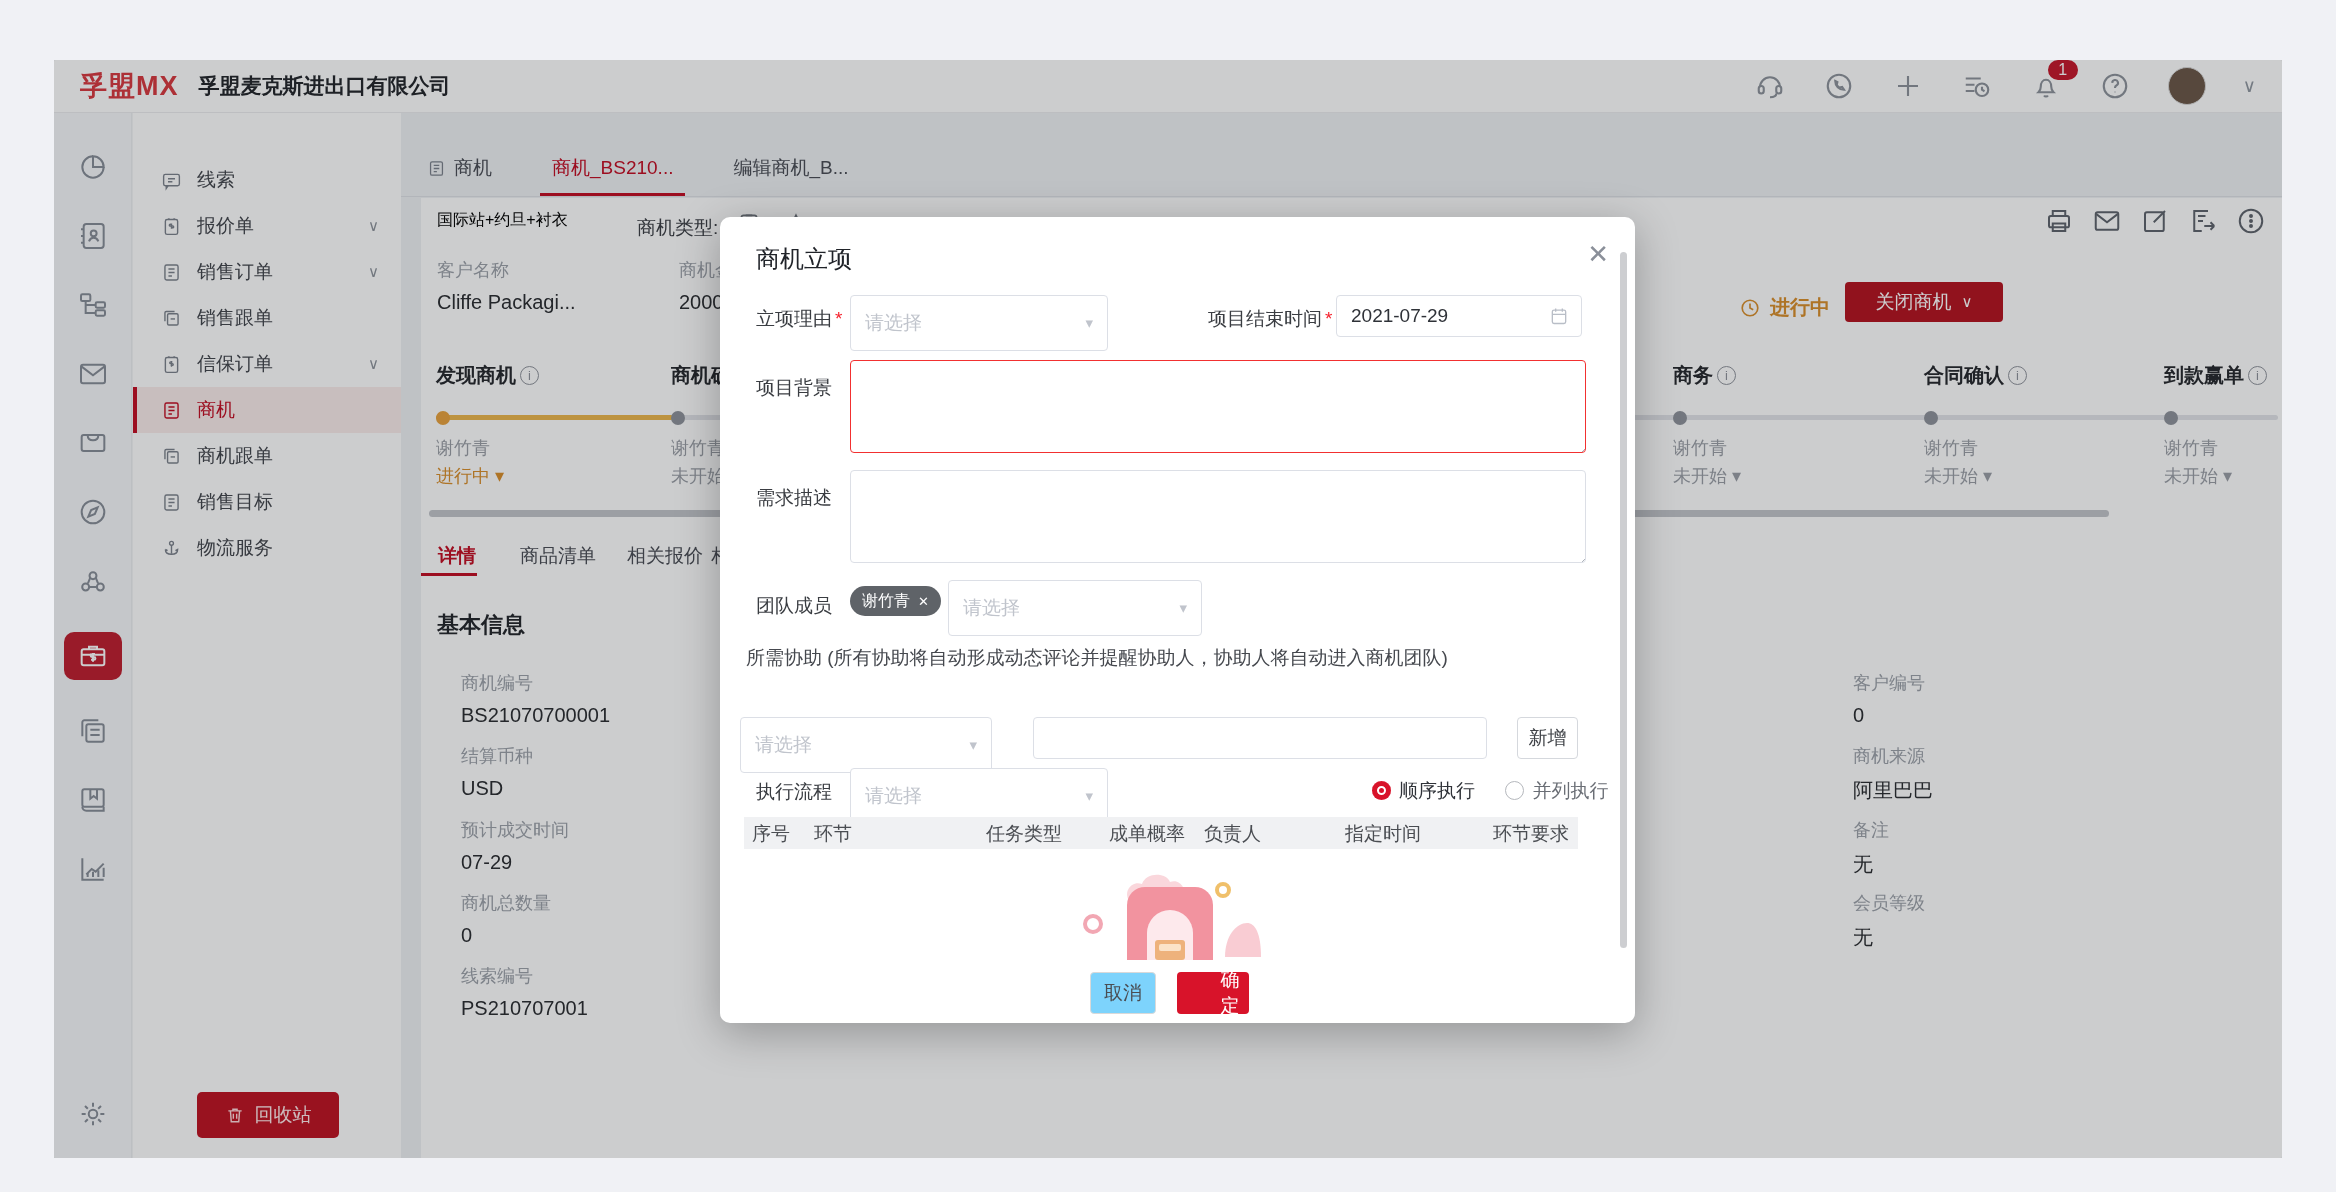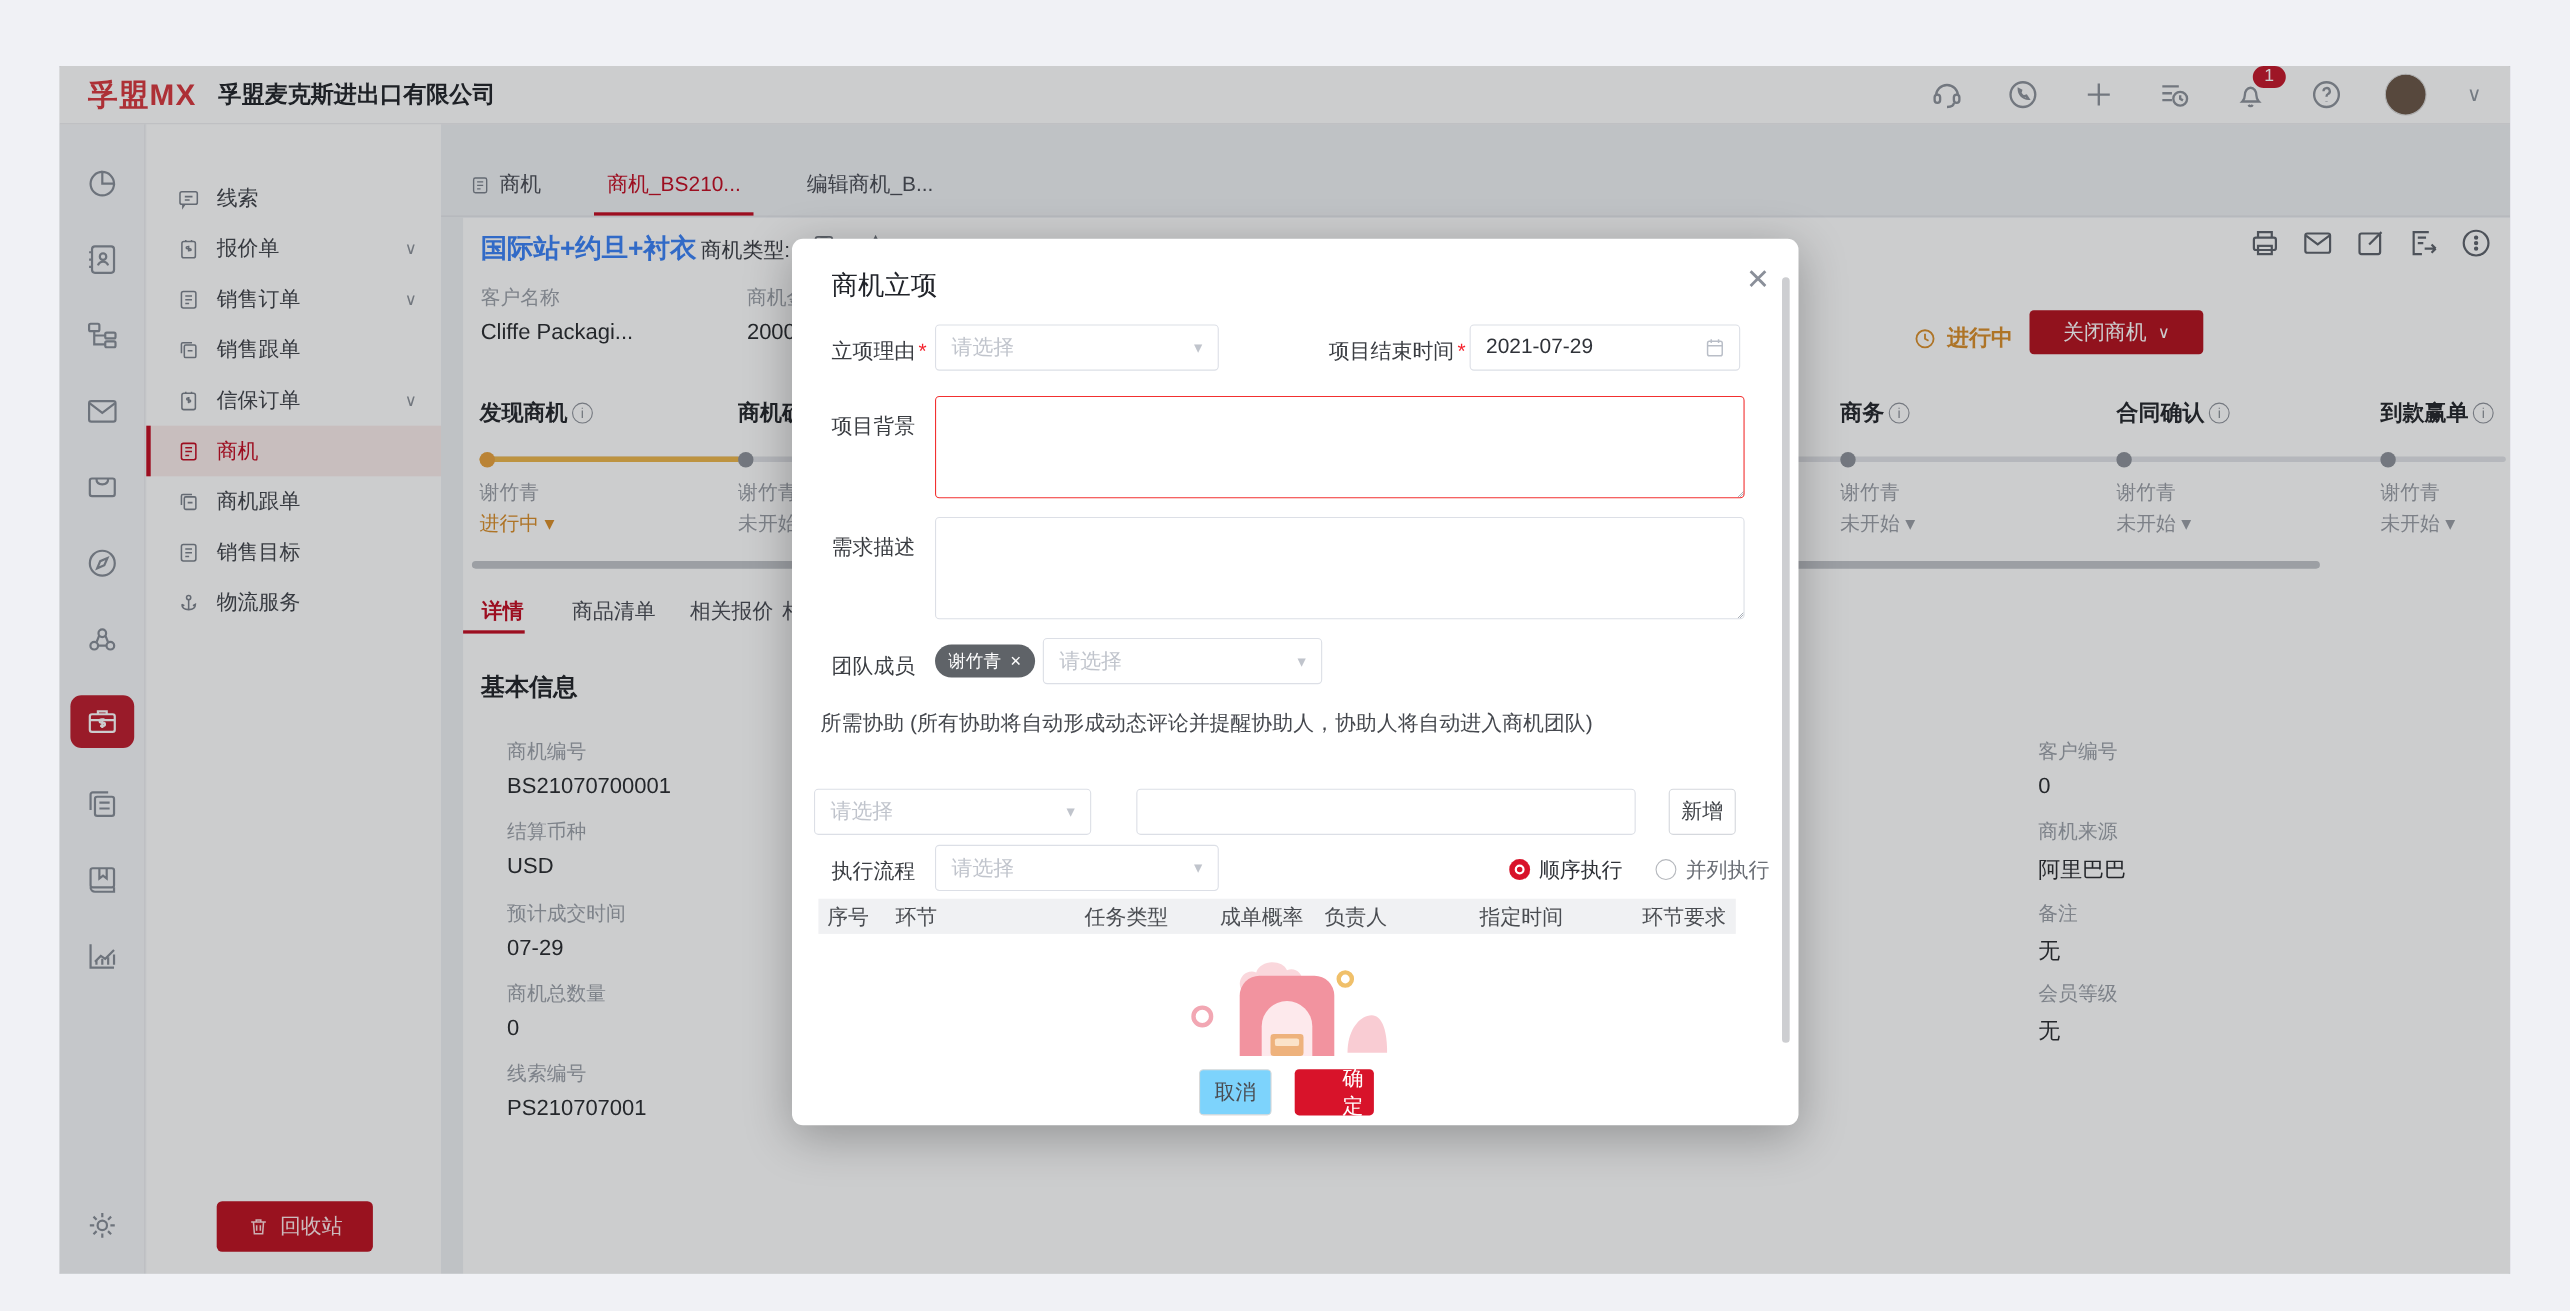--- a/index.html
+++ b/index.html
@@ -33,21 +33,21 @@
   .recycle{position:absolute;left:64px;bottom:20px;width:142px;height:46px;background:#bf1322;border:none;border-radius:5px;color:#ffe9ea;font-size:19px;display:flex;align-items:center;justify-content:center;gap:10px;cursor:pointer;}
   .recycle svg{width:20px;height:20px;stroke:#ffd9dc;fill:none;stroke-width:1.7;}
   
   .main{position:absolute;left:347px;top:53px;right:0;bottom:0;background:#eff1f4;}
   .tabbar{position:absolute;left:0;top:0;right:0;height:84px;display:flex;align-items:flex-end;padding-left:20px;border-bottom:1px solid #dfe1e6;gap:48px;}
   .ptab{position:relative;padding:0 6px 15px 6px;font-size:19px;color:#4a4d55;display:flex;align-items:center;gap:8px;cursor:pointer;}
   .ptab svg{width:19px;height:19px;stroke:#7c828c;fill:none;stroke-width:1.6;}
   .ptab.active{color:#c30d23;}
   .ptab.active::after{content:"";position:absolute;left:-6px;right:-6px;bottom:0;height:3px;background:#c30d23;}
   .content{position:absolute;left:20px;top:85px;right:0;bottom:0;background:#fff;}
-  .page-title{position:absolute;left:16px;top:12px;font-size:24px;font-weight:bold;color:#3b82f6;}
+  .page-title{position:absolute;left:16px;top:12px;font-size:16px;font-weight:normal;color:#000000;}
   .page-type{position:absolute;left:216px;top:17px;font-size:19px;color:#3c3f45;}
   .clip-ico{position:absolute;top:13px;width:26px;height:26px;color:#6f747c;}
   .clip-ico svg{width:26px;height:26px;stroke:#6f747c;fill:none;stroke-width:1.6;}
   .head-actions{position:absolute;right:16px;top:8px;display:flex;gap:18px;}
   .haico{width:30px;height:30px;cursor:pointer;}
   .haico svg{width:30px;height:30px;stroke:#5f646c;fill:none;stroke-width:1.6;}
   .flabel{font-size:18px;color:#9ca1a9;}
   .fvalue{font-size:20px;color:#2b2d31;margin-top:9px;}
   .status-run{position:absolute;left:1318px;top:96px;display:flex;align-items:center;gap:9px;color:#d98e2b;font-size:20px;font-weight:bold;}
   .status-run svg{width:22px;height:22px;stroke:#d98e2b;fill:none;stroke-width:1.8;}
@@ -68,21 +68,21 @@
   .ctab.active{color:#c30d23;font-weight:bold;}
   .cunder{position:absolute;left:0;top:375px;width:56px;height:3px;background:#c30d23;}
   .sec-title{position:absolute;left:16px;top:412px;font-size:22px;font-weight:bold;color:#23262b;}
   
   .backdrop{position:absolute;left:54px;top:60px;width:2228px;height:1098px;background:rgba(16,18,22,0.21);z-index:5;}
   .modal{position:absolute;left:720px;top:217px;width:915px;height:806px;background:#fff;border-radius:10px;box-shadow:0 10px 44px rgba(0,0,0,.28);z-index:10;}
   .m-title{position:absolute;left:36px;top:26px;font-size:24px;color:#202329;}
   .m-close{position:absolute;right:26px;top:24px;font-size:26px;color:#8a8f99;cursor:pointer;line-height:1;}
   .m-label{position:absolute;font-size:19px;color:#3a3d42;}
   .star{color:#f5222d;margin-left:3px;}
-  .sel{position:absolute;height:42px;border:1px solid #dcdfe6;border-radius:4px;background:#fff;display:flex;align-items:center;padding:0 14px;cursor:pointer;}
+  .sel{position:absolute;height:56px;border:1px solid #dcdfe6;border-radius:4px;background:#fff;display:flex;align-items:center;padding:0 14px;cursor:pointer;}
   .sel .ph{font-size:19px;color:#c0c4cc;}
   .sel .caret{margin-left:auto;color:#c0c4cc;font-size:15px;}
   .dateip{position:absolute;height:42px;border:1px solid #dcdfe6;border-radius:4px;display:flex;align-items:center;padding:0 12px;}
   .dateip input{border:none;outline:none;font-size:19px;color:#2f3238;width:170px;background:transparent;}
   .dateip svg{width:20px;height:20px;stroke:#b9bec7;fill:none;stroke-width:1.6;margin-left:auto;}
   .m-ta{position:absolute;border:1px solid #dcdfe6;border-radius:4px;resize:none;outline:none;font-size:19px;padding:8px 10px;background:
     linear-gradient(135deg,transparent 0 79%,#aab0b8 79% 82%,transparent 82% 87%,#aab0b8 87% 90%,transparent 90%) no-repeat right bottom/14px 14px;}
   .m-ta.err{border:1.5px solid #f23030;}
   .tag{position:absolute;height:30px;background:#5f6368;border-radius:15px;color:#fff;font-size:16px;display:flex;align-items:center;gap:8px;padding:0 12px;}
   .tag .x{font-size:13px;cursor:pointer;}

